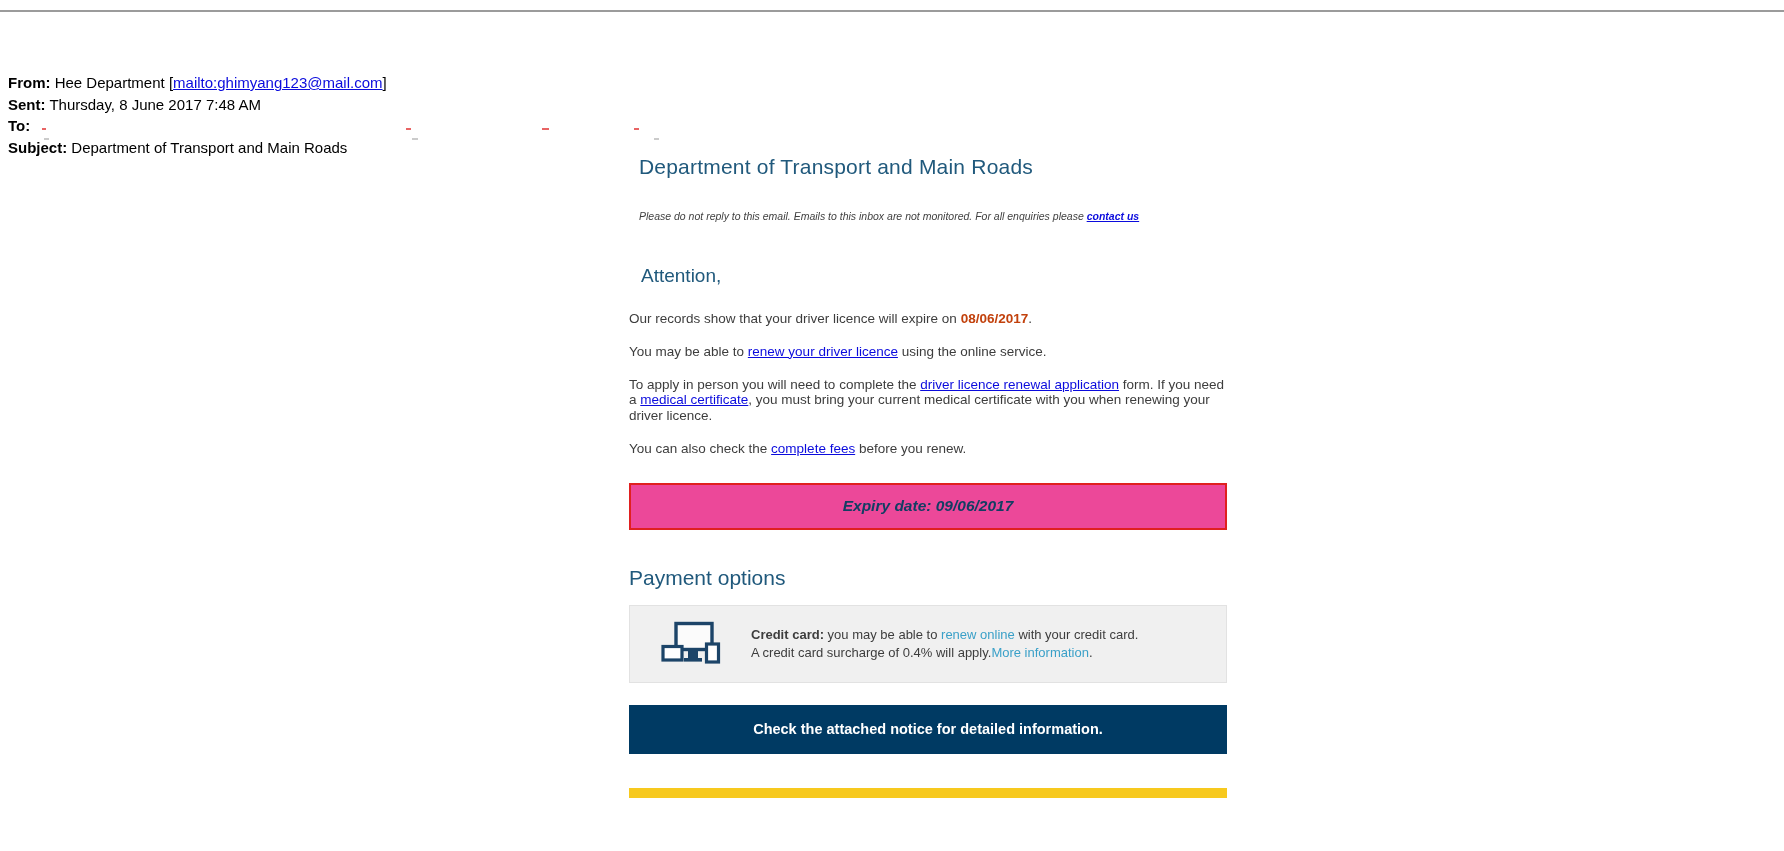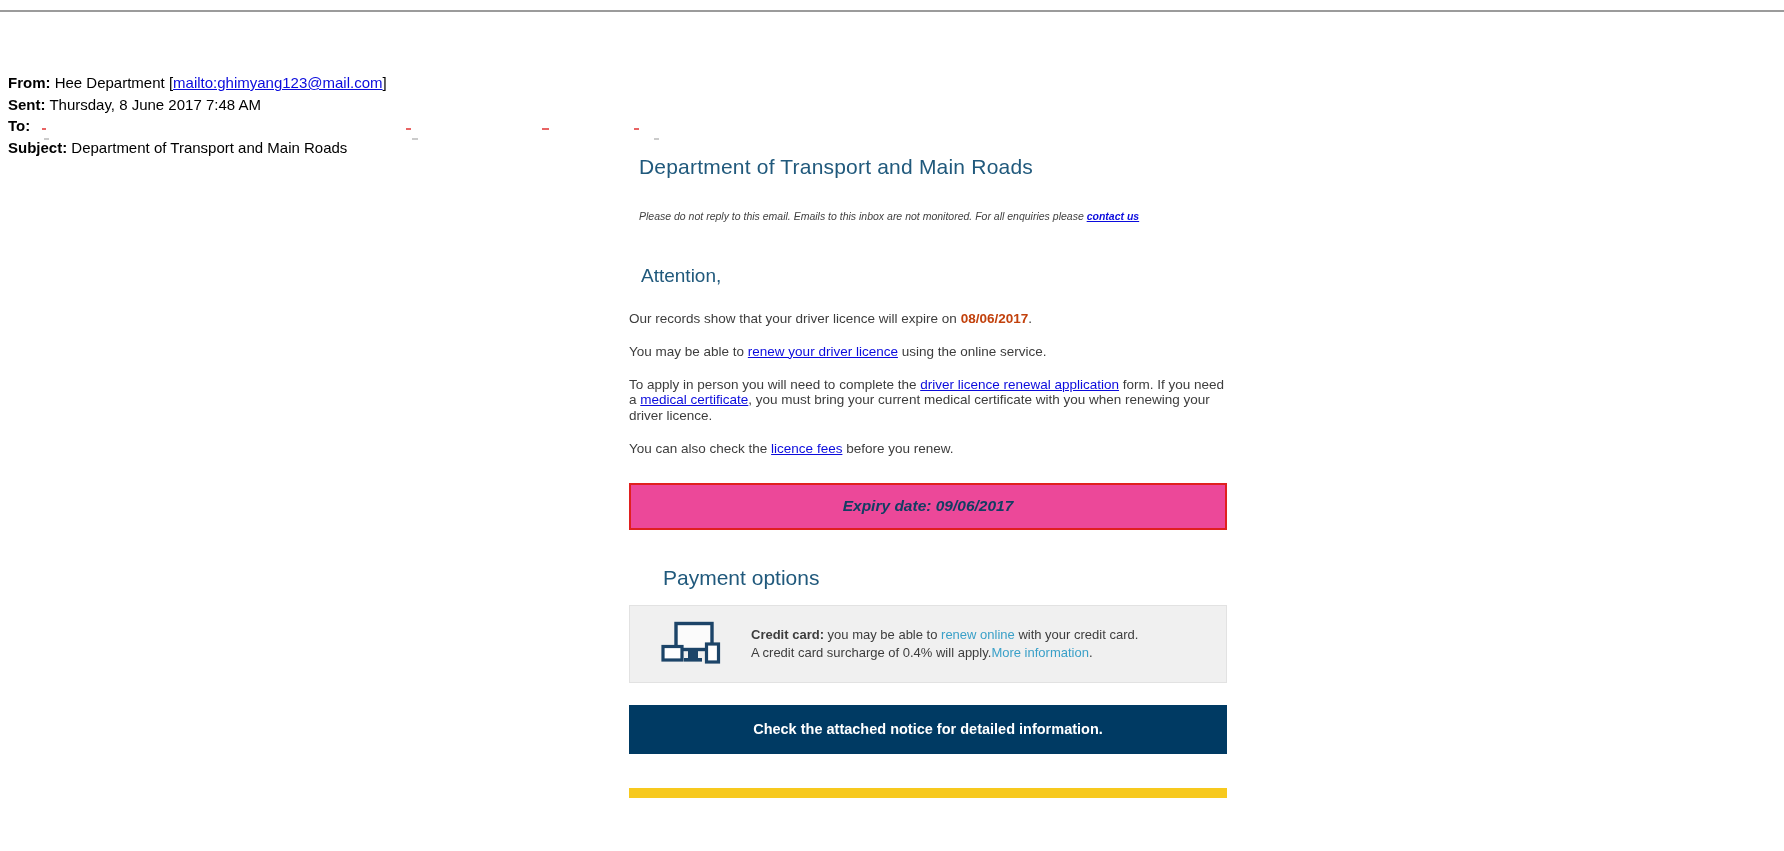--- a/index.html
+++ b/index.html
@@ -63,21 +63,21 @@
     width: 598px; height: 47px;
     background: #ec4899;
     border: 2px solid #e02020;
     display: flex; align-items: center; justify-content: center; font-style: italic;
   }
   .expiry-box span {
     font-size: 15.5px; font-weight: bold; color: #123e63;
   }
   .payment-heading {
     margin-top: 36px;
-    font-size: 21px; font-weight: 400; color: #20597c; margin-left: 34px;
+    font-size: 21px; font-weight: 400; color: #20597c;
   }
   .credit-box {
     margin-top: 15px;
     width: 598px; height: 78px;
     background: #f0f0f0;
     border: 1px solid #e2e2e2;
     display: flex; align-items: center;
     padding-left: 31px;
   }
   .credit-icon { width: 62px; height: 46px; flex: 0 0 auto; }
@@ -147,21 +147,21 @@
 
   <div class="para">
     <span>You may be able to </span><a>renew your driver licence</a><span> using the online service.</span>
   </div>
 
   <div class="para">
     <span>To apply in person you will need to complete the </span><a>driver licence renewal application</a><span> form. If you need a </span><a>medical certificate</a><span>, you must bring your current medical certificate with you when renewing your driver licence.</span>
   </div>
 
   <div class="para">
-    <span>You can also check the </span><a>licence fees</a><span> before you renew.</span>
+    <span>You can also check the </span><a>complete fees</a><span> before you renew.</span>
   </div>
 
 
   <div class="expiry-box">
     <span>Expiry date: 09/06/2017</span>
   </div>
 
   <div class="payment-heading">Payment options</div>
 
   <div class="credit-box">

